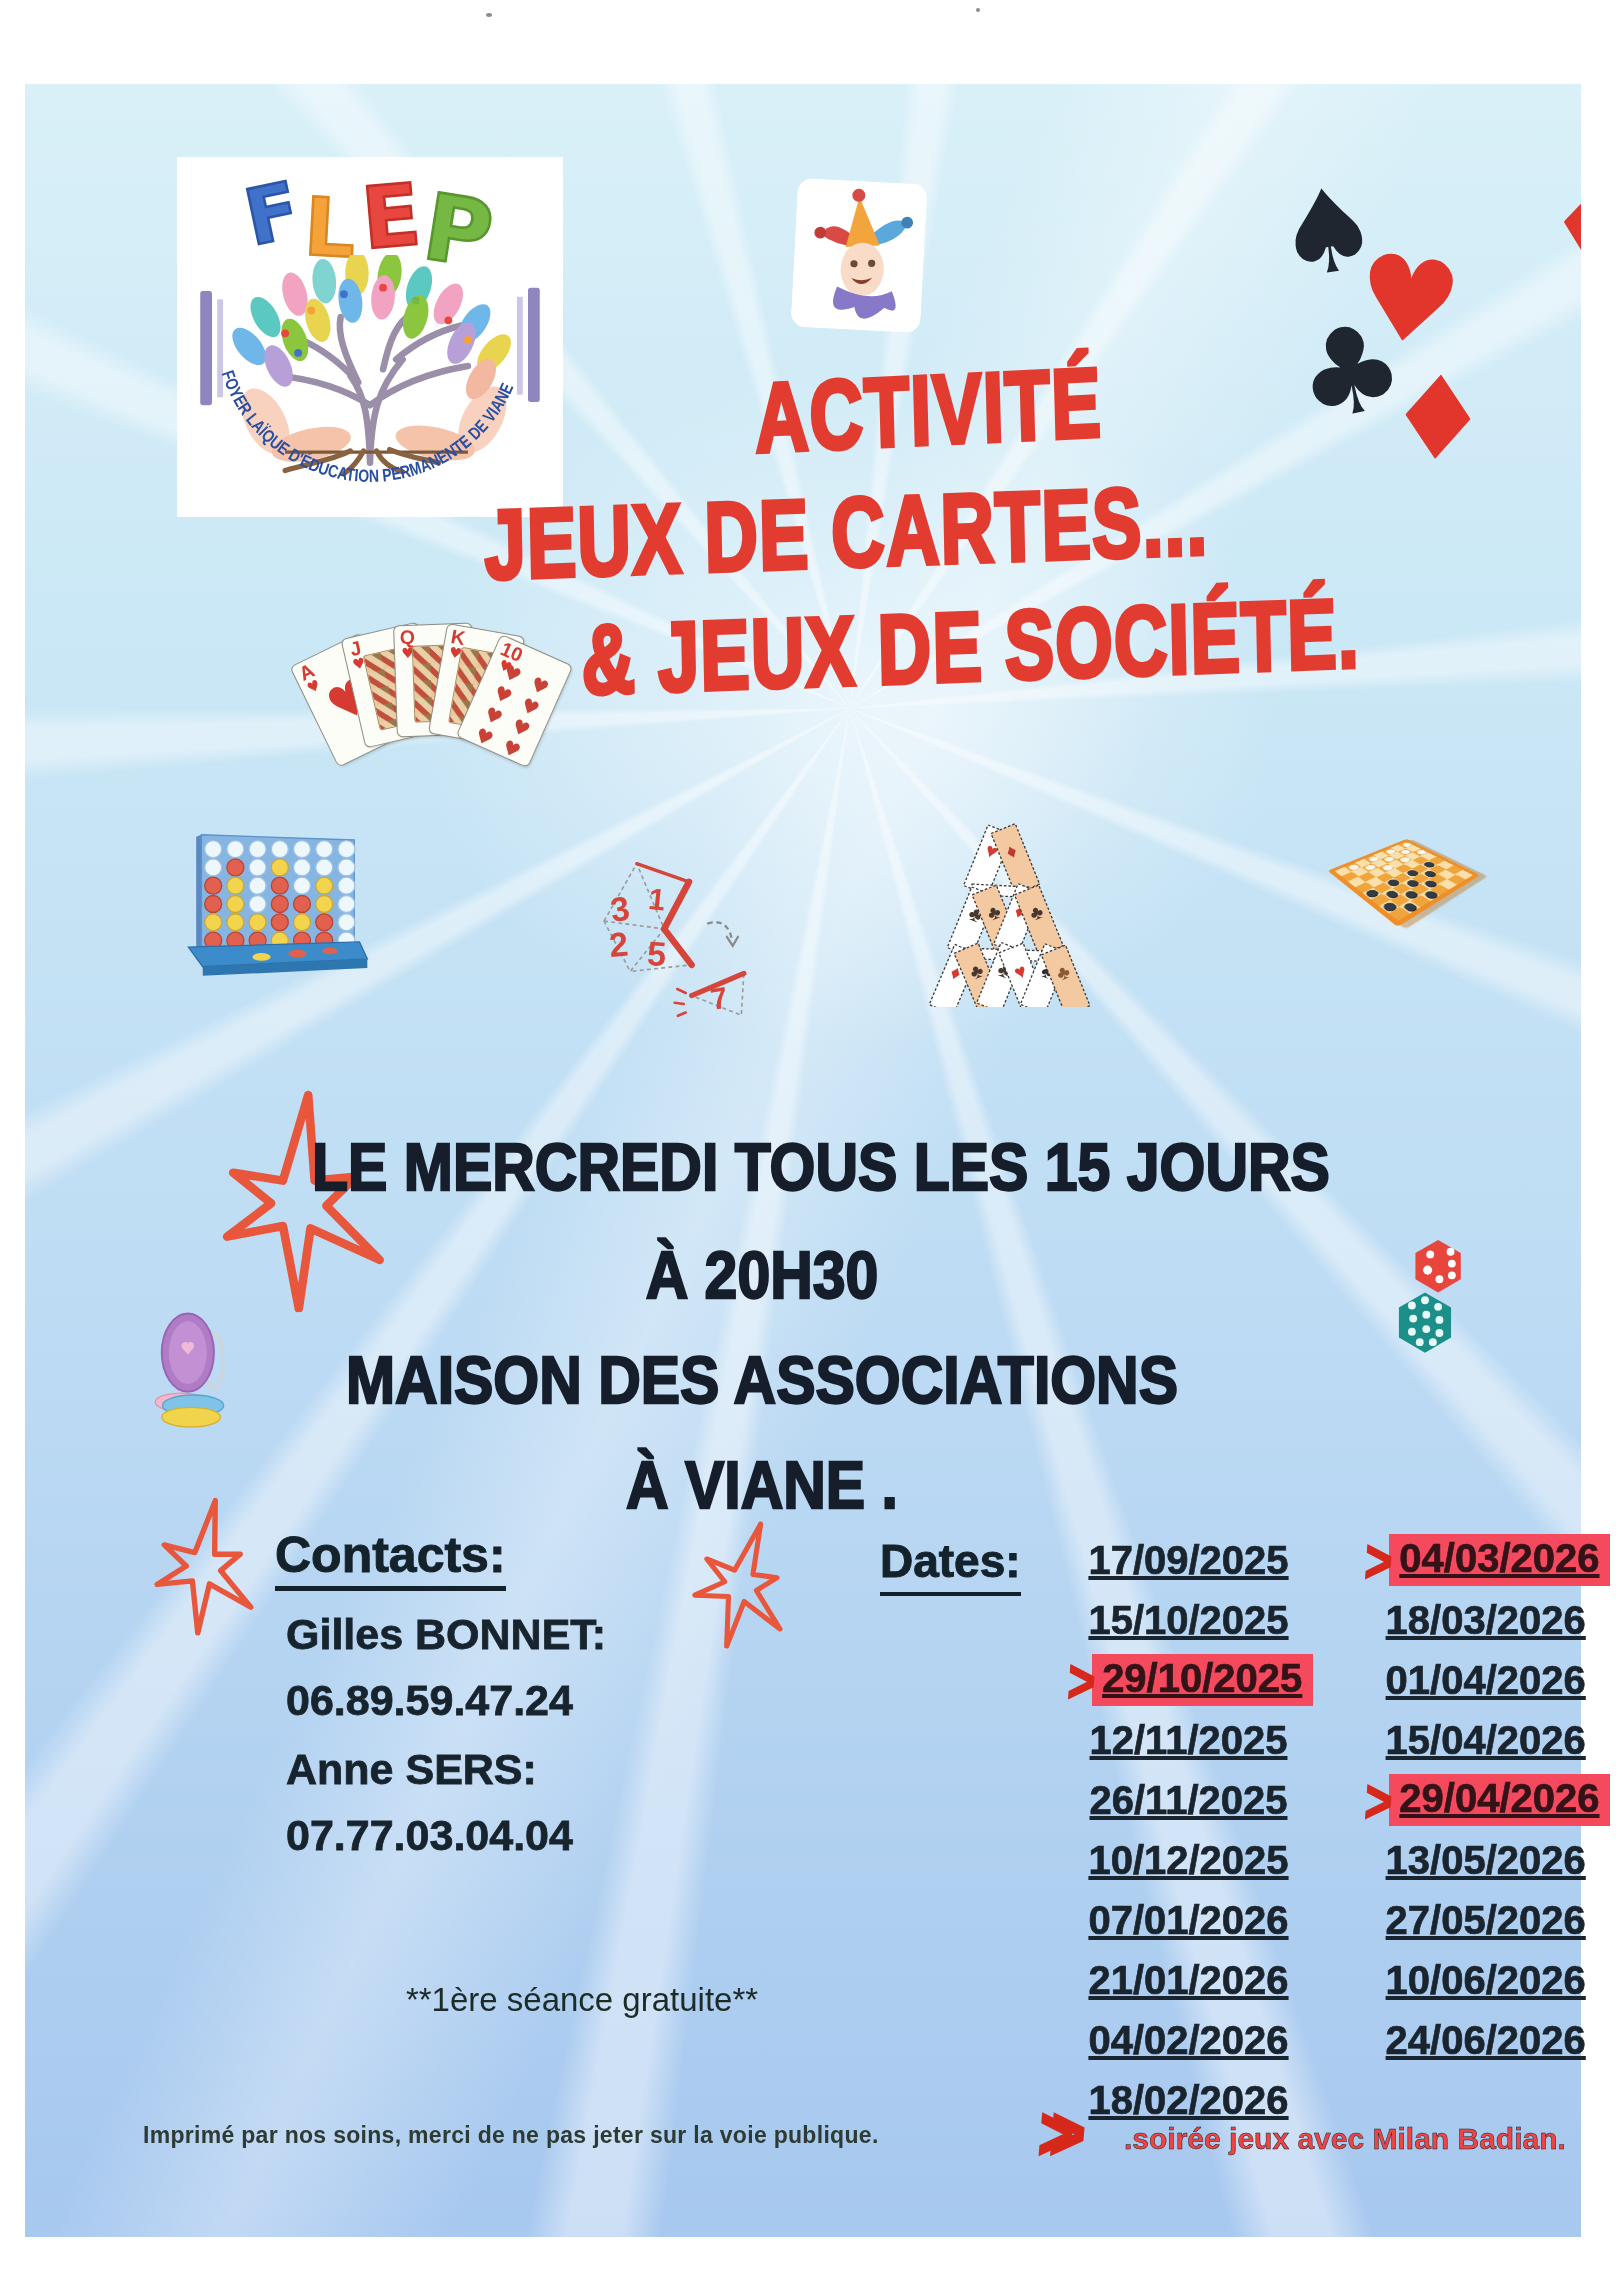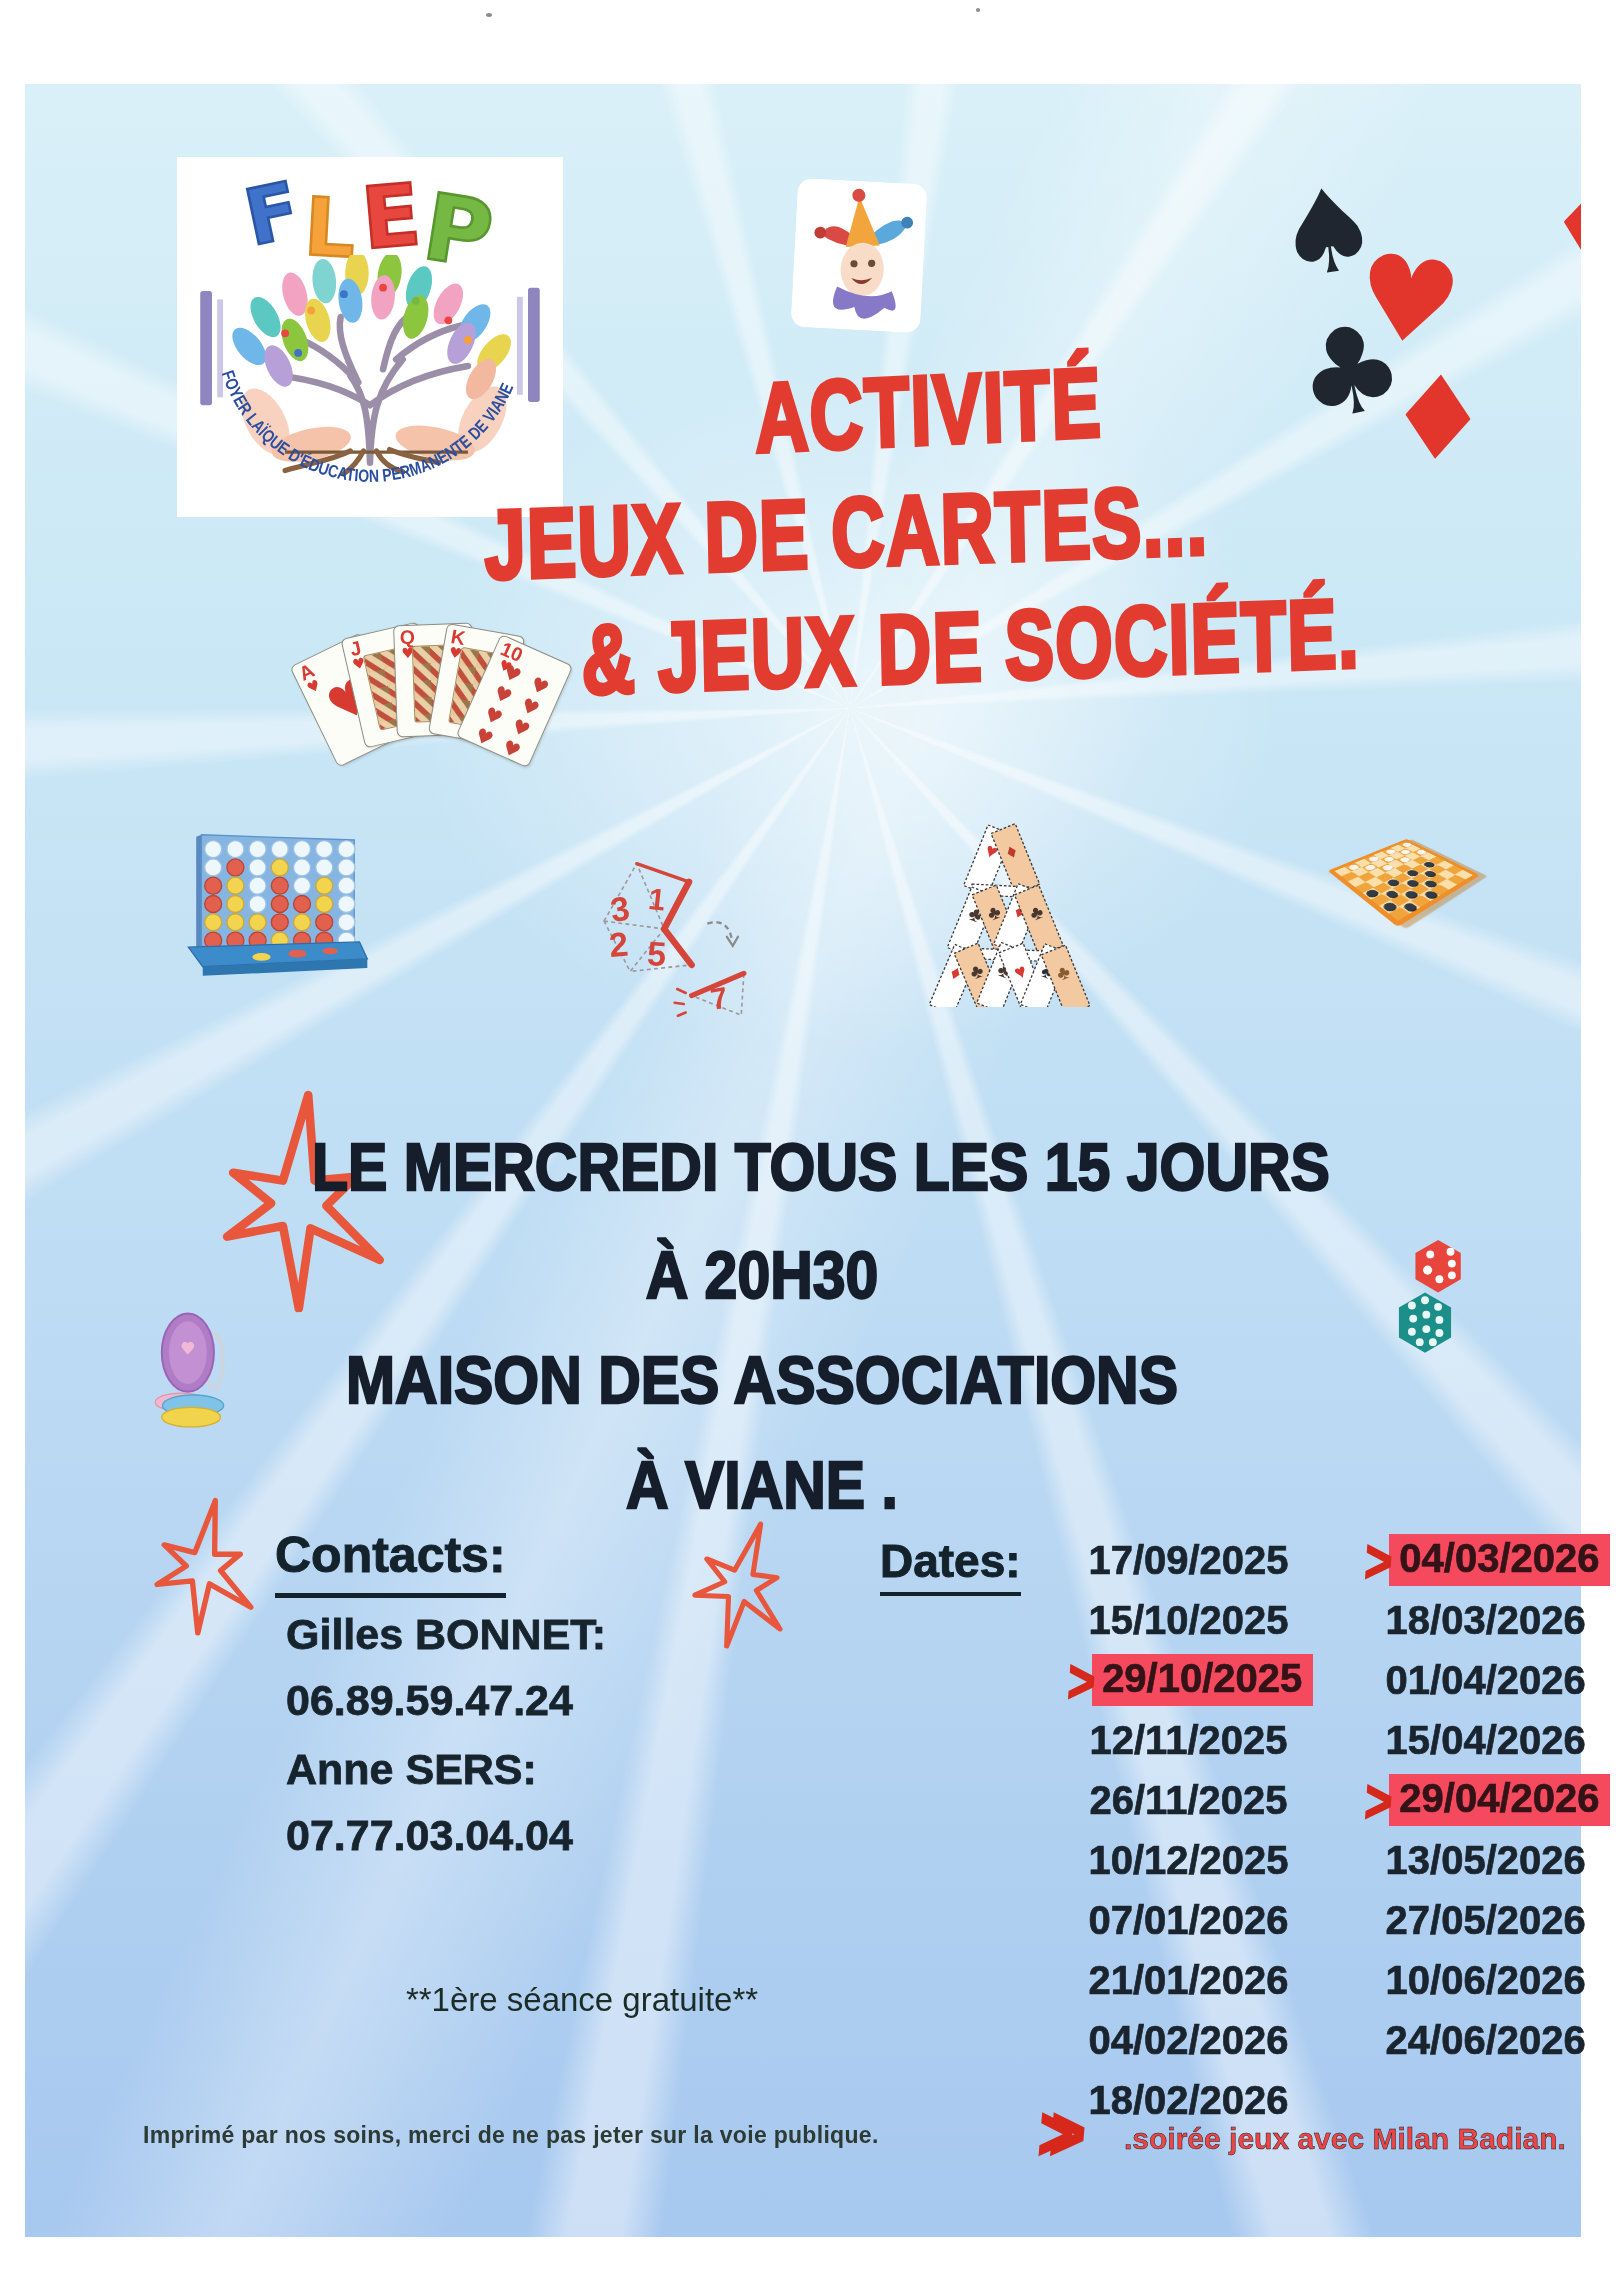--- a/index.html
+++ b/index.html
@@ -57,31 +57,31 @@
 
   
   .sched{position:absolute;text-align:center;color:#151e2a;font-weight:800;white-space:nowrap;
     font-size:67px;line-height:1;-webkit-text-stroke:2.3px #151e2a;transform:scaleX(.88);}
 
   
   .star-svg{position:absolute;}
 
   
   .c-head{position:absolute;left:275px;top:1526px;font-size:50px;font-weight:700;color:#14222c;
-    -webkit-text-stroke:1px #14222c;border-bottom:5.2px solid #14222c;padding-bottom:9px;}
+    -webkit-text-stroke:1px #14222c;border-bottom:5.2px solid #14222c;padding-bottom:2px;}
   .c-line{position:absolute;font-size:43px;font-weight:700;color:#17242e;-webkit-text-stroke:0.8px #17242e;white-space:nowrap;}
 
   
   .d-head{position:absolute;left:880px;top:1534px;font-size:46px;font-weight:700;color:#14222c;
     -webkit-text-stroke:1px #14222c;border-bottom:4.6px solid #14222c;padding-bottom:3.9px;}
   .dates-grid{position:absolute;left:1051px;top:1530px;display:grid;
     grid-template-columns:275px 288px;column-gap:15.7px;grid-template-rows:repeat(10,60px);grid-auto-flow:column;}
   .dcell{display:flex;align-items:center;justify-content:center;font-size:40px;font-weight:700;
     color:#1a242e;-webkit-text-stroke:0.7px #1a242e;white-space:nowrap;}
-  .dtext{position:relative;}
+  .dtext{position:relative;text-decoration:underline;}
   .dtext.hl{background:#f5495e;color:#331317;padding:2px 10.5px 4.6px;-webkit-text-stroke:0.7px #331317;}
   .chev{position:relative;left:3.9px;z-index:2;color:#d6281b;font-size:47px;font-weight:800;
     transform:scaleY(1.3) skewX(-5deg);-webkit-text-stroke:1.3px #d6281b;}
 
   
   .free-note{position:absolute;left:366px;top:1981px;width:432px;text-align:center;font-size:33px;
     font-weight:400;color:#1d2b26;}
   .print-note{position:absolute;left:143px;top:2122px;font-size:23px;font-weight:600;color:#2e3b35;letter-spacing:0.3px;}
   .f-chev{position:absolute;left:1039px;top:2099px;font-size:60px;font-weight:800;color:#d6281b;
     letter-spacing:-23.6px;transform:scaleY(1.25) skewX(-6deg);-webkit-text-stroke:2px #d6281b;width:105px;}

